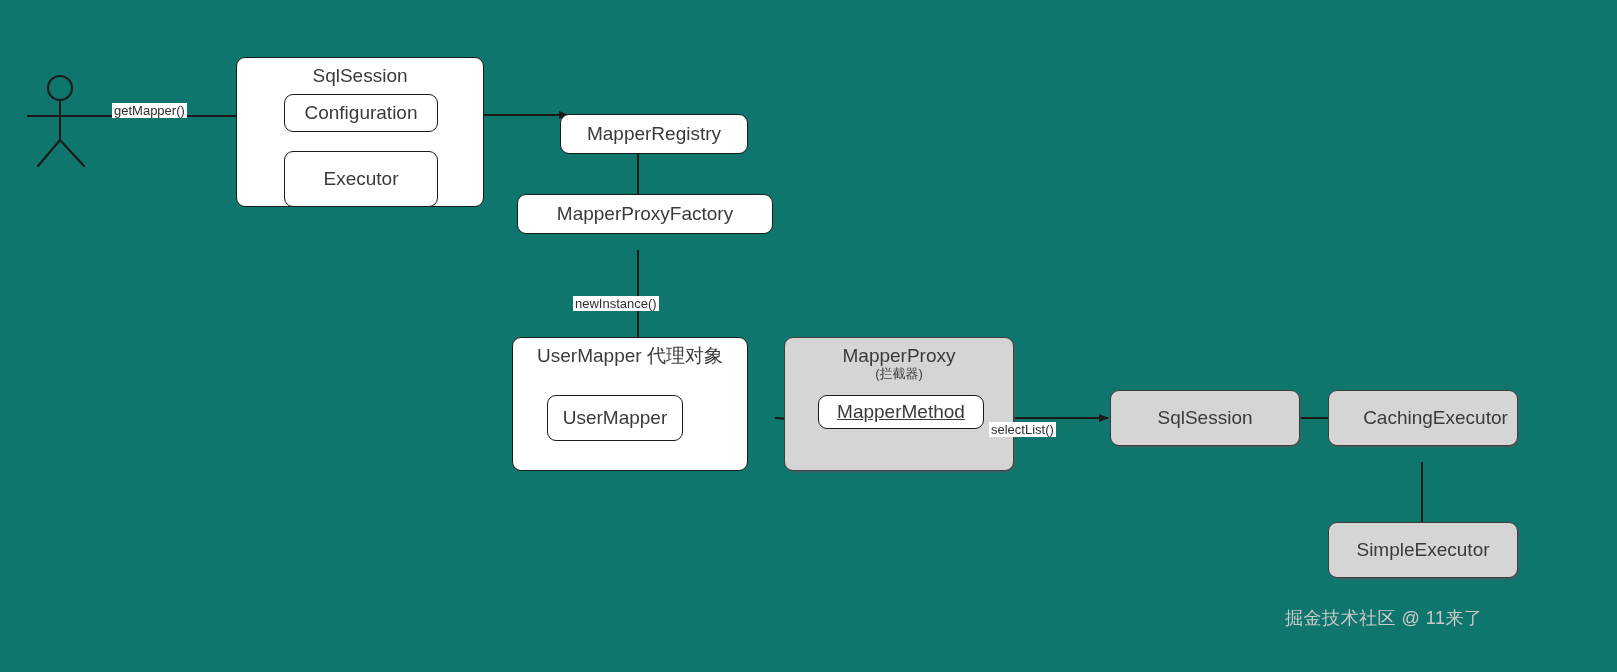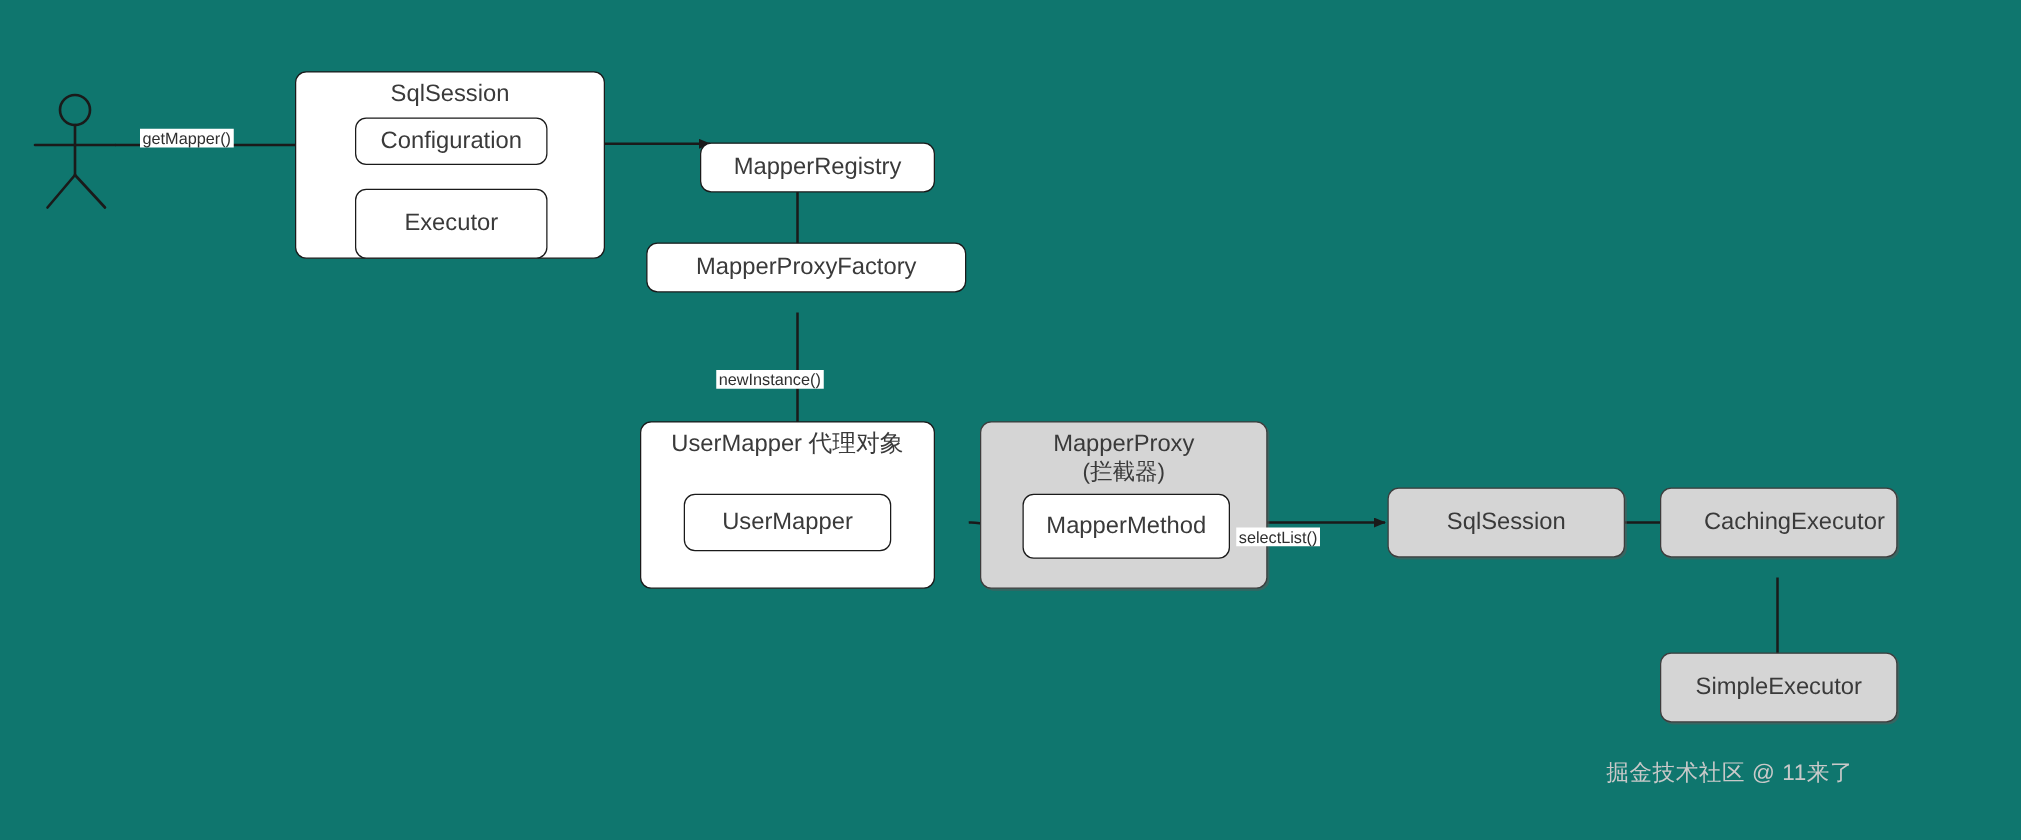--- a/index.html
+++ b/index.html
@@ -51,21 +51,21 @@
     left: 0;
     right: 0;
     top: 7px;
     text-align: center;
     color: #3a3a3a;
     font-size: 19px;
     line-height: 1.15;
   }
   .container-title .sub {
     display: block;
-    font-size: 18px;
+    font-size: 13px;
   }
   .edge-label {
     position: absolute;
     color: #2f2f2f;
     font-size: 13px;
     background: #ffffff;
     padding: 0 2px;
     white-space: nowrap;
   }
   .watermark {
@@ -149,32 +149,32 @@
   </div>
 
   <div class="box" style="left:517px; top:194px; width:256px; height:40px;">
     <span>MapperProxyFactory</span>
   </div>
 
   <div class="box container-box" style="left:512px; top:337px; width:236px; height:134px;">
     <span class="container-title">UserMapper 代理对象</span>
   </div>
 
-  <div class="box" style="left:547px; top:395px; width:166px; height:46px;">
+  <div class="box" style="left:547px; top:395px; width:136px; height:46px;">
     <span>UserMapper</span>
   </div>
 
   <div class="box gray container-box" style="left:784px; top:337px; width:230px; height:134px;">
     <span class="container-title">
       <span>MapperProxy</span>
       <span class="sub">(拦截器)</span>
     </span>
   </div>
 
-  <div class="box" style="left:818px; top:395px; width:166px; height:52px;">
+  <div class="box" style="left:818px; top:395px; width:166px; height:34px;text-decoration:underline;">
     <span>MapperMethod</span>
   </div>
 
   <div class="box gray" style="left:1110px; top:390px; width:190px; height:56px;">
     <span>SqlSession</span>
   </div>
 
   <div class="box gray" style="left:1328px; top:390px; width:190px; height:56px;padding-left:25px;">
     <span>CachingExecutor</span>
   </div>

